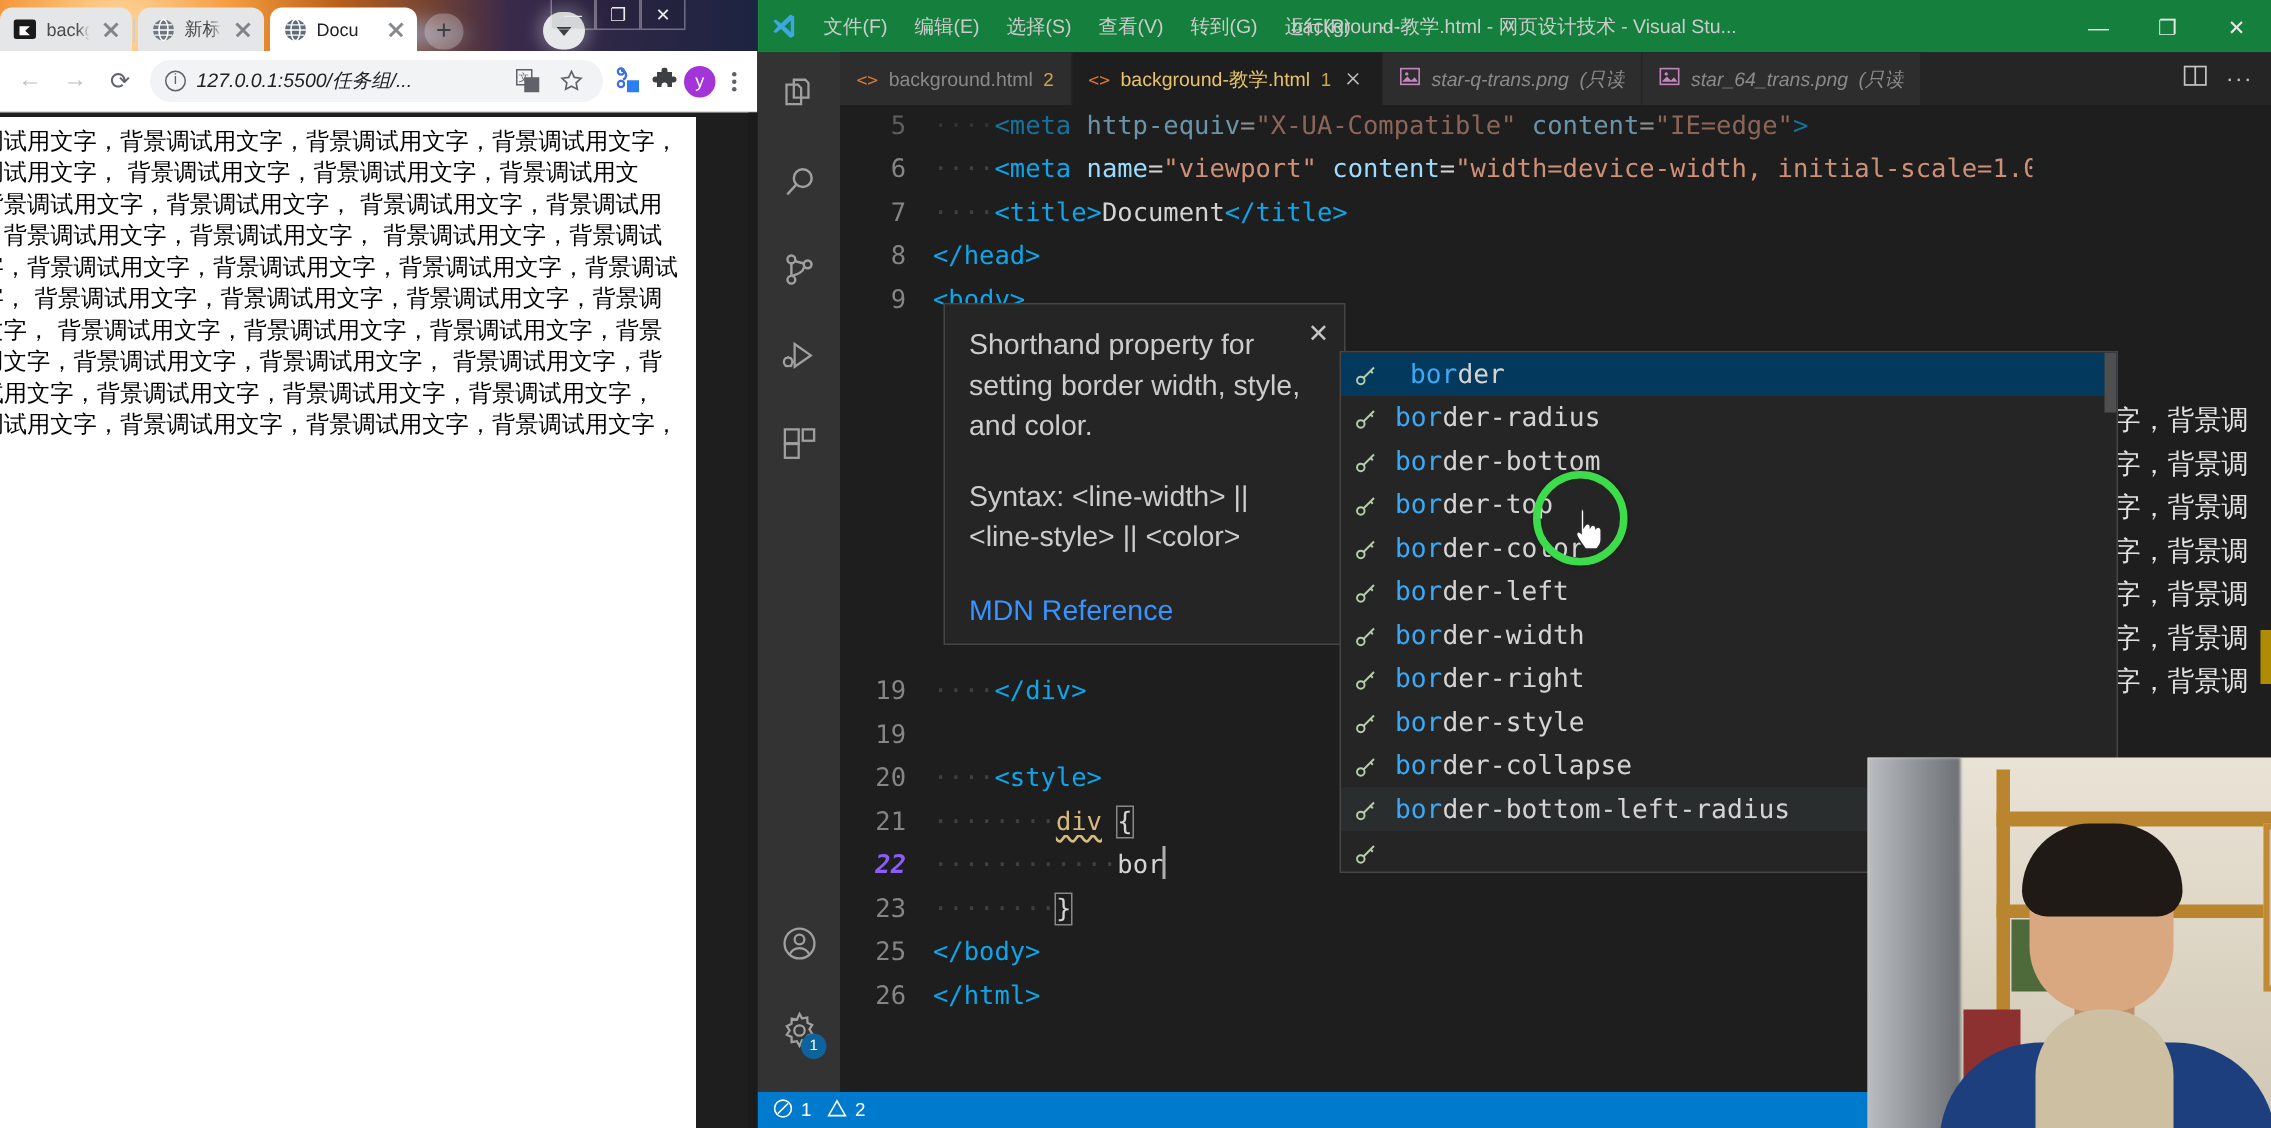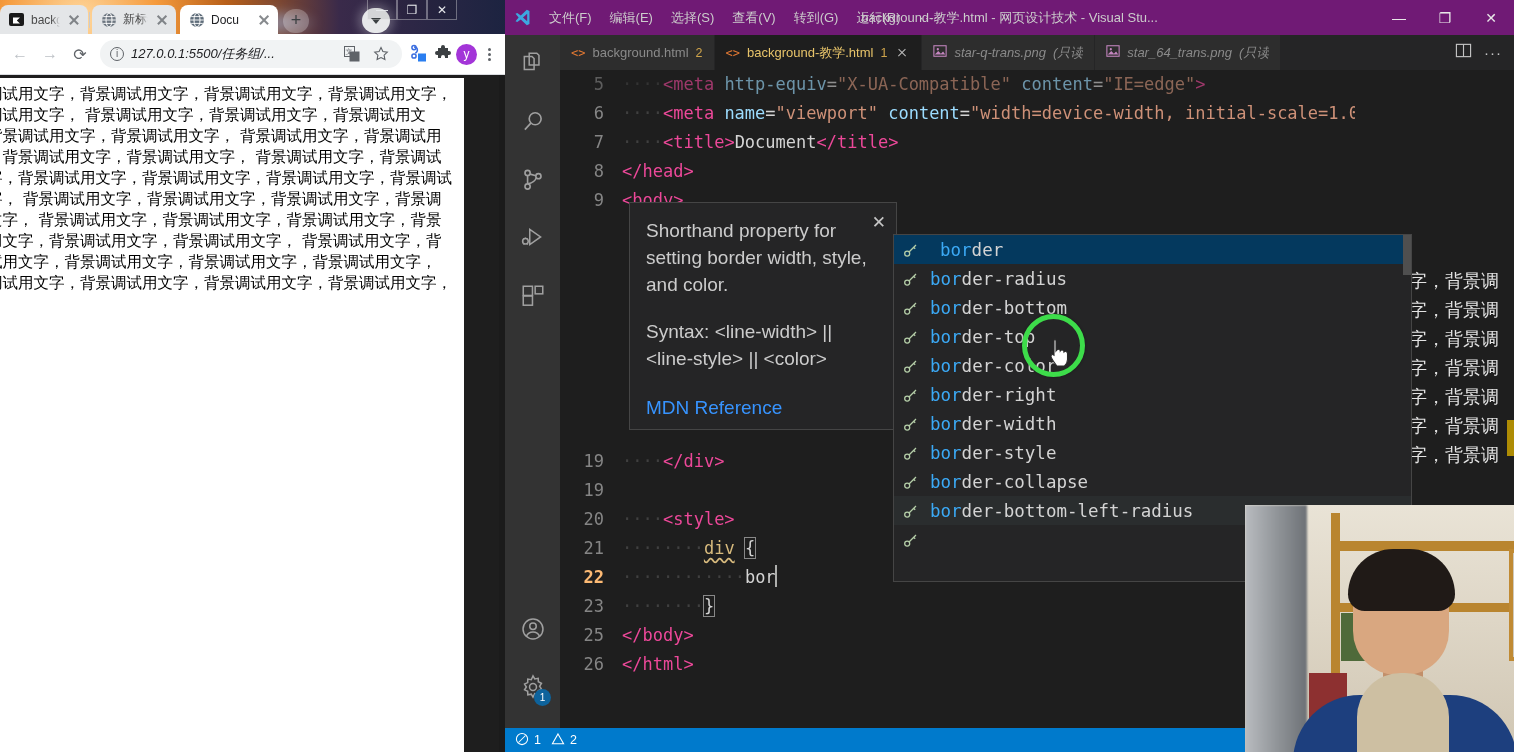--- a/index.html
+++ b/index.html
@@ -117,21 +117,21 @@
   .page-scrollbar{
     position:absolute; right:0; top:75px; width:6px; height:677px; background:#1b1b1b;
   }
 
   
   .vscode{
     position:absolute; left:505px; top:0; width:1009px; height:752px;
     background:#1e1e1e; overflow:hidden;
   }
   .vs-titlebar{
-    height:35px; background:#701a75; display:flex; align-items:center;
+    height:35px; background:#15803d; display:flex; align-items:center;
     color:#cccccc; font-size:12.5px; position:relative;
   }
   .vs-logo{ width:35px;height:35px;display:flex;align-items:center;justify-content:center; }
   .vs-menu{ display:flex; gap:0; }
   .vs-menu-item{ padding:0 9px; height:35px; display:flex;align-items:center; font-size:13px; }
   .vs-menu-more{ padding:0 10px; height:35px; display:flex;align-items:center; letter-spacing:1px;}
   .vs-title-center{
     position:absolute; left:0; right:0; text-align:center; font-size:13px;
     color:#cccccc; pointer-events:none;
   }
@@ -168,23 +168,23 @@
   .etab.ro .name{ font-style: italic; }
   .tabbar-actions{ margin-left:auto; display:flex; align-items:center; gap:12px; padding:0 12px; color:#c5c5c5;}
 
   .code{
     position:absolute; left:0; right:0; top:35px; bottom:0;
     font-family:"DejaVu Sans Mono","Liberation Mono",monospace;
     font-size:17px; line-height:29px; color:#d4d4d4; overflow:hidden;
   }
   .code-line{ display:flex; height:29px; white-space:pre; }
   .ln{ width:62px; flex:0 0 62px; text-align:right; padding-right:18px; color:#858585; }
-  .ln.cur{ color:#fdba74; font-weight:bold; }
+  .ln.cur{ color:#8b5cf6; font-weight:bold;font-style:italic; }
   .ctext{ flex:1 1 auto; position:relative; }
-  .tok-tag{ color:#ec4899; }
+  .tok-tag{ color:#0ea5e9; }
   .tok-name{ color:#9cdcfe; }
   .tok-str{ color:#ce9178; }
   .tok-plain{ color:#d4d4d4; }
   .tok-sel{ color:#d7ba7d; }
   .tok-punct{ color:#d4d4d4; }
   .ind{ color:#404040; }
   .guide{ color:#404040; }
   .squiggle{
     text-decoration: underline wavy #d7ba7d;
     text-underline-offset: 3px;
@@ -654,30 +654,39 @@
               </span>
             <span><span class="pfx">bor</span><span>der-color</span></span>
           </div>
           <div class="sug-row">
             <span class="sug-icon">
                 <svg width="16" height="16" viewBox="0 0 16 16" fill="none" stroke="#b5cea8" stroke-width="1.3">
                   <circle cx="4.2" cy="11.6" r="2.5"></circle>
                   <path d="M6 10L13 3M10.6 5.2l1.6 1.6"></path>
                 </svg>
               </span>
+            <span><span class="pfx">bor</span><span>der-left</span></span>
+          </div>
+          <div class="sug-row">
+            <span class="sug-icon">
+                <svg width="16" height="16" viewBox="0 0 16 16" fill="none" stroke="#b5cea8" stroke-width="1.3">
+                  <circle cx="4.2" cy="11.6" r="2.5"></circle>
+                  <path d="M6 10L13 3M10.6 5.2l1.6 1.6"></path>
+                </svg>
+              </span>
+            <span><span class="pfx">bor</span><span>der-width</span></span>
+          </div>
+          <div class="sug-row">
+            <span class="sug-icon">
+                <svg width="16" height="16" viewBox="0 0 16 16" fill="none" stroke="#b5cea8" stroke-width="1.3">
+                  <circle cx="4.2" cy="11.6" r="2.5"></circle>
+                  <path d="M6 10L13 3M10.6 5.2l1.6 1.6"></path>
+                </svg>
+              </span>
             <span><span class="pfx">bor</span><span>der-right</span></span>
-          </div>
-          <div class="sug-row">
-            <span class="sug-icon">
-                <svg width="16" height="16" viewBox="0 0 16 16" fill="none" stroke="#b5cea8" stroke-width="1.3">
-                  <circle cx="4.2" cy="11.6" r="2.5"></circle>
-                  <path d="M6 10L13 3M10.6 5.2l1.6 1.6"></path>
-                </svg>
-              </span>
-            <span><span class="pfx">bor</span><span>der-width</span></span>
           </div>
           <div class="sug-row">
             <span class="sug-icon">
                 <svg width="16" height="16" viewBox="0 0 16 16" fill="none" stroke="#b5cea8" stroke-width="1.3">
                   <circle cx="4.2" cy="11.6" r="2.5"></circle>
                   <path d="M6 10L13 3M10.6 5.2l1.6 1.6"></path>
                 </svg>
               </span>
             <span><span class="pfx">bor</span><span>der-style</span></span>
           </div>

